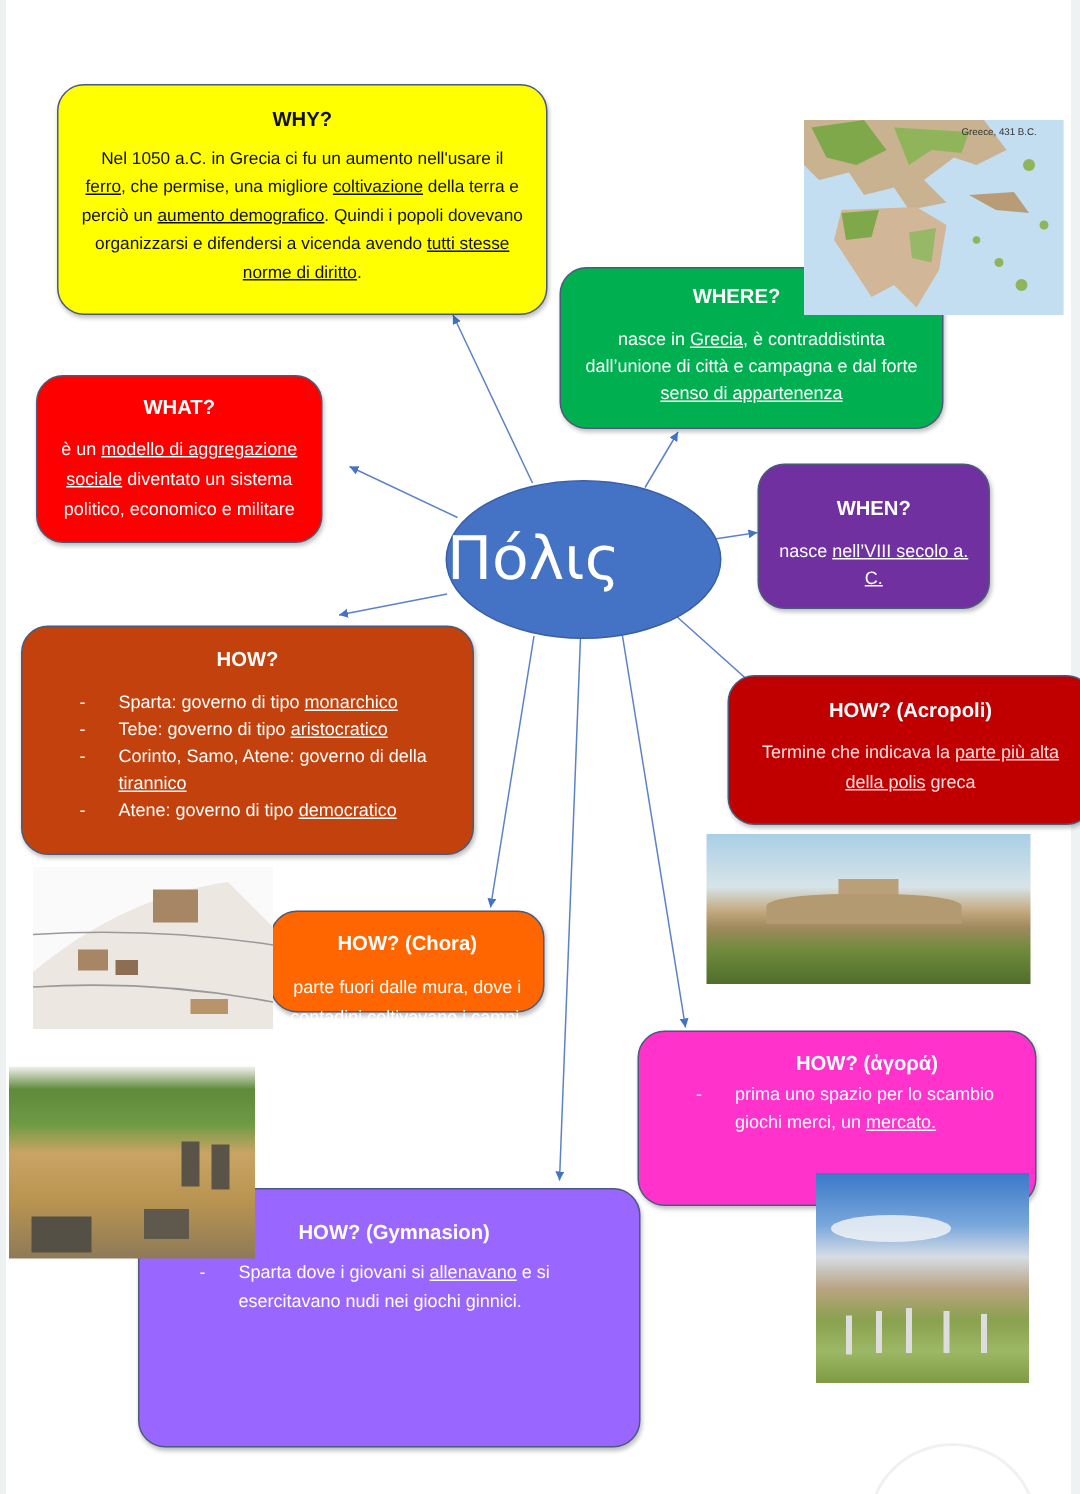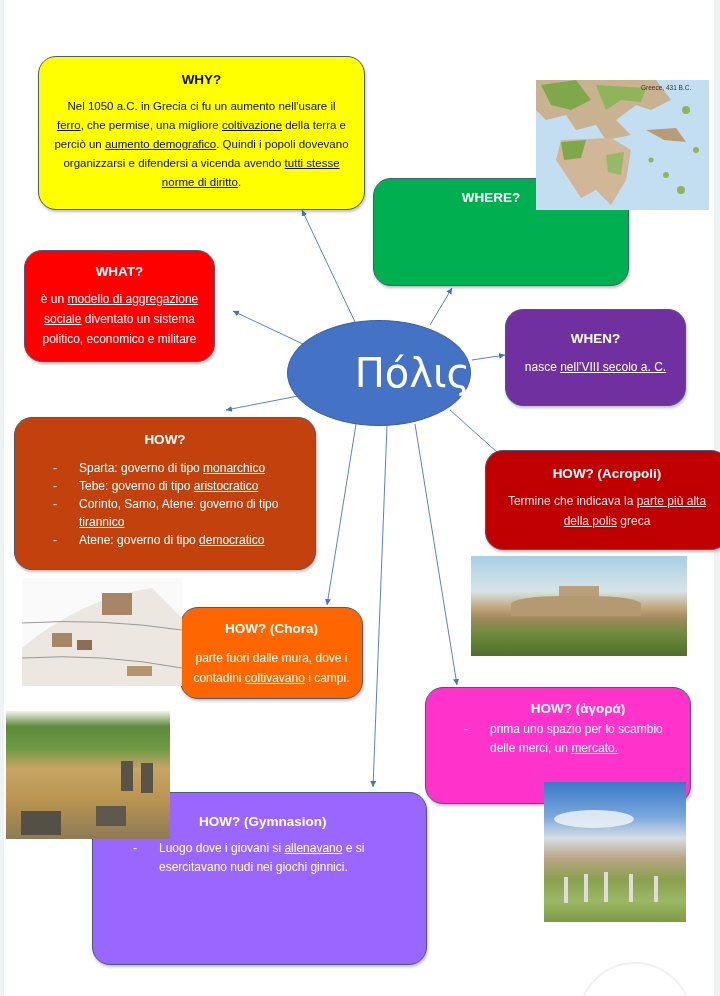--- a/index.html
+++ b/index.html
@@ -19,23 +19,23 @@
       font-size: 12px; line-height: 18px;
     }
     .box .title { font-weight: bold; font-size: 13.5px; margin-bottom: 8px; display: block; }
     .box .body { display: block; }
     .box ul { list-style: none; margin: 0; padding: 0; text-align: left; }
     .box li { position: relative; padding-left: 58px; }
     .box li::before { content: "-"; position: absolute; left: 32px; }
     .u { text-decoration: underline; }
     .img { position: absolute; z-index: 3; overflow: hidden; }
     .center {
-      position: absolute; left: 287px; top: 320px; width: 182px; height: 104px;
+      position: absolute; left: 297px; top: 320px; width: 182px; height: 104px;
       border-radius: 50%; background: #4472c4; border: 1.5px solid #3a5ea8;
-      color: #fff; font-size: 40px; display: flex; align-items: center; justify-content: flex-end;
+      color: #fff; font-size: 40px; display: flex; align-items: center; justify-content: flex-start;
       z-index: 2; font-family: "DejaVu Sans", sans-serif;
     }
   </style>
 </head>
 <body>
 
 <div class="edge-l"></div>
 <div class="edge-r"></div>
 
 <svg class="links" viewBox="0 0 720 996">
@@ -80,38 +80,39 @@
       <circle cx="160" cy="70" r="3" fill="#8fb45a"></circle>
     <circle cx="130" cy="95" r="3" fill="#8fb45a"></circle>
       <circle cx="145" cy="110" r="4" fill="#8fb45a"></circle>
     <circle cx="115" cy="80" r="2.5" fill="#8fb45a"></circle>
     <text x="105" y="10" font-size="6.5" fill="#333" font-family="Liberation Sans, sans-serif">Greece, 431 B.C.</text>
   </svg>
 </div>
 
 <div class="box" style="left:373px; top:178px; width:256px; height:108px; background:#00b050; color:#fff; padding:10px 10px 0;">
   <span class="title" style="margin-left:-20px; margin-bottom:10px;">WHERE?</span>
+  <span class="body"><span>nasce in </span><span class="u">Grecia</span><span>, è contraddistinta dall’unione di città e campagna e dal forte </span><span class="u">senso di appartenenza</span></span>
 </div>
 
 <div class="box" style="left:24px; top:250px; width:191px; height:112px; background:#ff0000; color:#fff; padding:12px 8px 0;">
   <span class="title">WHAT?</span>
   <span class="body" style="line-height:20px;"><span>è un </span><span class="u">modello di aggregazione sociale</span><span> diventato un sistema politico, economico e militare</span></span>
 </div>
 
-<div class="box" style="left:505px; top:309px; width:181px; height:97px; background:#7030a0; color:#fff; padding:20px 8px 0;">
+<div class="box" style="left:505px; top:309px; width:155px; height:97px; background:#7030a0; color:#fff; padding:20px 8px 0;">
   <span class="title" style="margin-bottom:10px;">WHEN?</span>
   <span class="body"><span>nasce </span><span class="u">nell’VIII secolo a. C.</span></span>
 </div>
 
 <div class="box" style="left:14px; top:417px; width:302px; height:153px; background:#c2410c; color:#fff; padding:13px 6px 0;">
   <span class="title" style="margin-bottom:10px;">HOW?</span>
   <ul>
     <li><span>Sparta: governo di tipo </span><span class="u">monarchico</span></li>
     <li><span>Tebe: governo di tipo </span><span class="u">aristocratico</span></li>
-    <li><span>Corinto, Samo, Atene: governo di tipo </span><span class="u">tirannico</span></li>
+    <li><span>Corinto, Samo, Atene: governo di della </span><span class="u">tirannico</span></li>
     <li><span>Atene: governo di tipo </span><span class="u">democratico</span></li>
   </ul>
 </div>
 
 <div class="box" style="left:485px; top:450px; width:244px; height:100px; background:#c00000; color:#ffe0e0; padding:14px 8px 0;">
   <span class="title" style="color:#fff;">HOW? (Acropoli)</span>
   <span class="body" style="line-height:20px;"><span>Termine che indicava la </span><span class="u">parte più alta della polis</span><span> greca</span></span>
 </div>
 <div class="img" style="left:471px; top:556px; width:216px; height:100px; background:linear-gradient(180deg,#a9cfe6 0%,#d7e4e8 35%,#c2a77c 52%,#a08a5e 62%,#6e8a3c 78%,#4f6e2a 100%);">
   <div style="position:absolute; left:88px; top:30px; width:40px; height:14px; background:#b9a07a;"></div>
@@ -122,46 +123,46 @@
   <svg width="160" height="108" viewBox="0 0 160 108">
     <path d="M0,70 Q60,20 130,10 L160,40 L160,108 L0,108 z" fill="#ece7e1"></path>
     <path d="M0,45 Q80,40 160,52" stroke="#999" fill="none"></path>
     <path d="M0,80 Q80,75 160,90" stroke="#999" fill="none"></path>
     <rect x="80" y="15" width="30" height="22" fill="#a78666"></rect>
     <rect x="30" y="55" width="20" height="14" fill="#a78666"></rect>
     <rect x="55" y="62" width="15" height="10" fill="#8d6e52"></rect>
     <rect x="105" y="88" width="25" height="10" fill="#b8946a"></rect>
   </svg>
 </div>
-<div class="box" style="left:180px; top:607px; width:183px; height:92px; background:#ff6600; color:#fff; padding:12px 4px 0;">
+<div class="box" style="left:180px; top:607px; width:183px; height:68px; background:#ff6600; color:#fff; padding:12px 4px 0;">
   <span class="title" style="margin-bottom:10px;">HOW? (Chora)</span>
   <span class="body" style="line-height:20px;"><span>parte fuori dalle mura, dove i contadini </span><span class="u">coltivavano</span><span> i campi.</span></span>
 </div>
 
 <div class="box" style="left:425px; top:687px; width:266px; height:117px; background:#ff33cc; color:#fff; padding:12px 6px 0;">
   <span class="title" style="margin-bottom:2px; margin-left:40px;">HOW? (ἀγορά)</span>
   <ul style="line-height:19px;">
-    <li><span>prima uno spazio per lo scambio delle merci, un </span><span class="u">mercato.</span><span></span></li>
+    <li><span>prima uno spazio per lo scambio giochi merci, un </span><span class="u">mercato.</span><span></span></li>
   </ul>
 </div>
 <div class="img" style="left:544px; top:782px; width:142px; height:140px; background:linear-gradient(180deg,#3a78c8 0%,#7aa8dc 25%,#d6dde4 40%,#b9a482 55%,#8aa14e 70%,#9cb866 85%,#7e9a44 100%);">
   <div style="position:absolute; left:10px; top:28px; width:80px; height:18px; background:#eef2f6; border-radius:50%; opacity:.85;"></div>
   <div style="position:absolute; left:20px; top:95px; width:4px; height:26px; background:#ddd;"></div>
   <div style="position:absolute; left:40px; top:92px; width:4px; height:28px; background:#ddd;"></div>
   <div style="position:absolute; left:60px; top:90px; width:4px; height:30px; background:#ddd;"></div>
   <div style="position:absolute; left:85px; top:92px; width:4px; height:28px; background:#ddd;"></div>
   <div style="position:absolute; left:110px; top:94px; width:4px; height:26px; background:#ddd;"></div>
 </div>
 
 <div class="img" style="left:6px; top:711px; width:164px; height:128px; background:linear-gradient(180deg,#f2f2ec 0%,#5e8a3a 12%,#6f9a44 30%,#c9a464 45%,#b89450 70%,#8e7a58 100%);">
   <div style="position:absolute; left:115px; top:50px; width:12px; height:30px; background:#5a5448;"></div>
   <div style="position:absolute; left:135px; top:52px; width:12px; height:30px; background:#5a5448;"></div>
   <div style="position:absolute; left:90px; top:95px; width:30px; height:20px; background:#5e584d;"></div>
   <div style="position:absolute; left:15px; top:100px; width:40px; height:24px; background:#555046;"></div>
 </div>
 <div class="box" style="left:92px; top:792px; width:335px; height:173px; background:#9966ff; color:#fff; padding:20px 8px 0;">
   <span class="title" style="text-align:left; padding-left:98px; margin-bottom:8px;">HOW? (Gymnasion)</span>
   <ul style="line-height:19px;">
-    <li><span>Luogo dove i giovani si </span><span class="u">allenavano</span><span> e si esercitavano nudi nei giochi ginnici.</span></li>
+    <li><span>Sparta dove i giovani si </span><span class="u">allenavano</span><span> e si esercitavano nudi nei giochi ginnici.</span></li>
   </ul>
 </div>
 
 <div style="position:absolute; left:578px; top:962px; width:110px; height:110px; border-radius:50%; border:2px solid #f1f1f1; z-index:4;"></div>
 
 </body></html>

